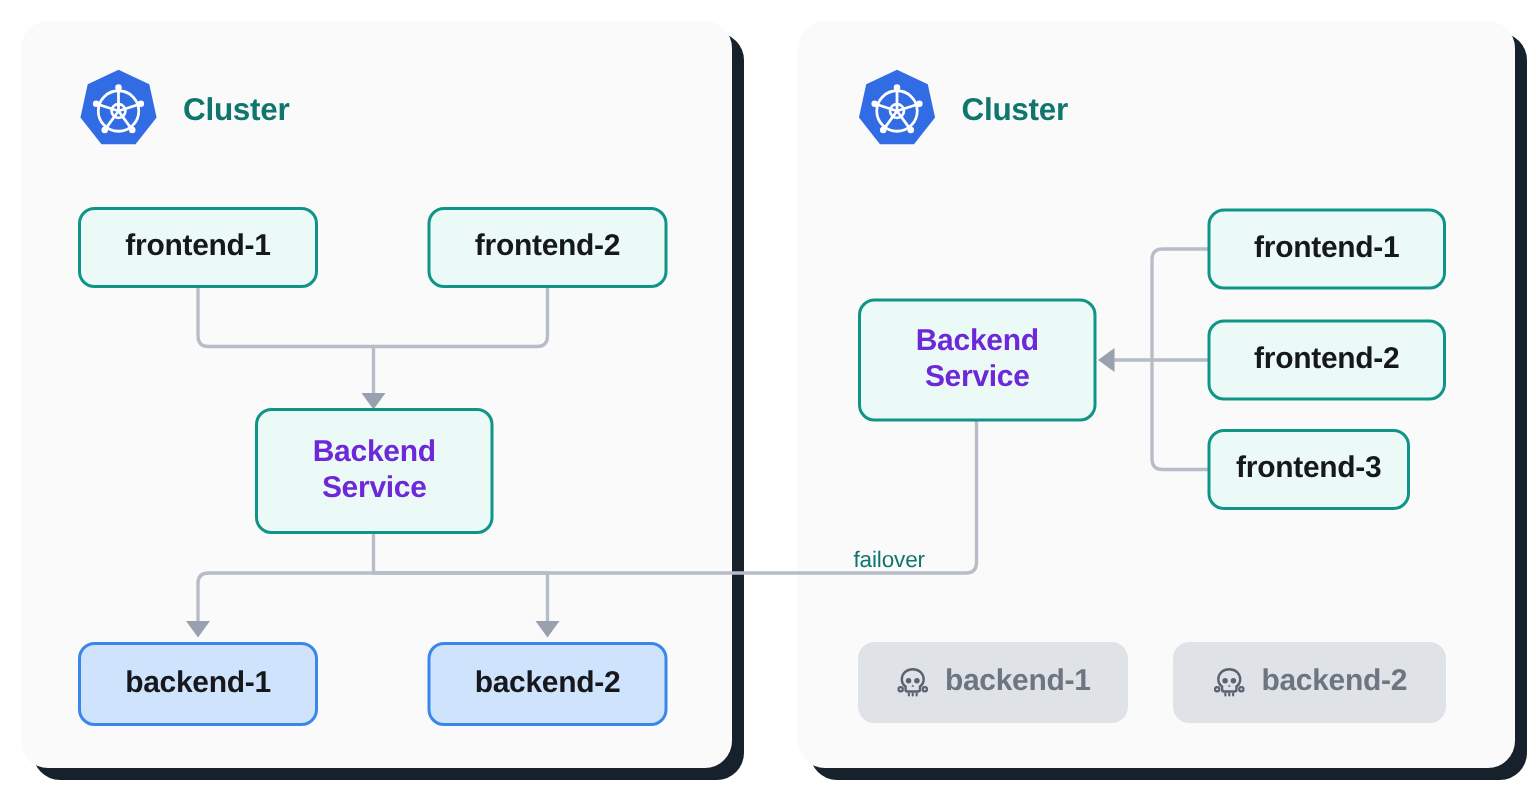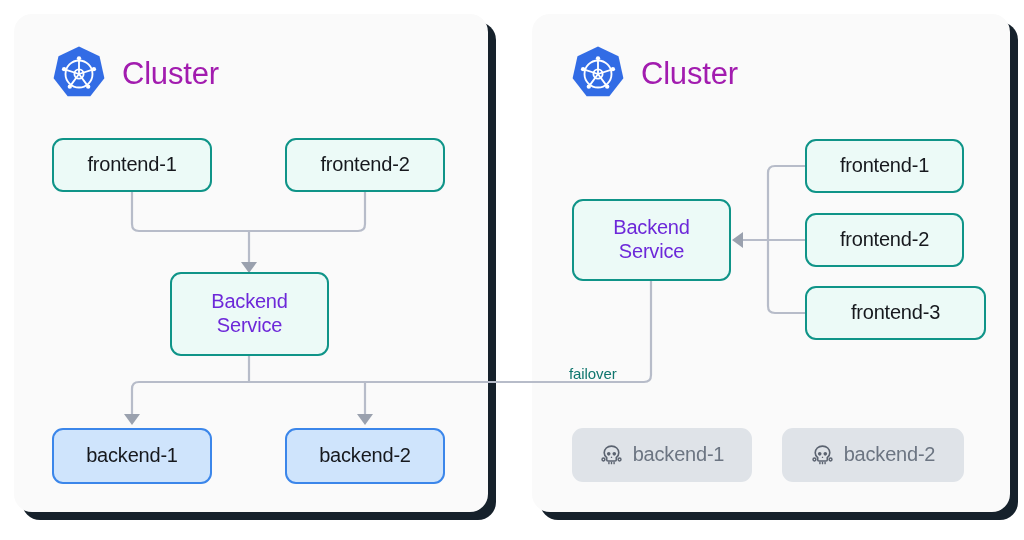--- a/index.html
+++ b/index.html
@@ -35,38 +35,38 @@
 
   
   .cluster-header {
     position: absolute;
     display: flex;
     align-items: center;
     gap: 16px;
   }
   .k8s-icon { width: 54px; height: 58px; display: block; flex: none; }
   .cluster-title {
-    font-size: 31px;
-    font-weight: 400;
-    color: #a21caf;
+    font-size: 21px;
+    font-weight: 700;
+    color: #0f766e;
     letter-spacing: -0.2px;
     white-space: nowrap;
   }
 
   
   .node {
     position: absolute;
     box-sizing: border-box;
     display: flex;
     align-items: center;
     justify-content: center;
     text-align: center;
     border-radius: 11px;
     font-size: 20px;
-    font-weight: 400;
+    font-weight: 700;
     letter-spacing: -0.2px;
     line-height: 1.18;
   }
   .node-frontend {
     background: #ecfaf7;
     border: 2px solid #0f9488;
     color: #16181d;
   }
   .node-service {
     background: #ecfaf7;
@@ -211,21 +211,21 @@
   </div>
 
   <div class="node node-frontend" style="left:805px; top:139px; width:159px; height:54px;">
     <span>frontend-1</span>
   </div>
 
   <div class="node node-frontend" style="left:805px; top:213px; width:159px; height:54px;">
     <span>frontend-2</span>
   </div>
 
-  <div class="node node-frontend" style="left:805px; top:286px; width:181px; height:54px;text-align:center;">
+  <div class="node node-frontend" style="left:805px; top:286px; width:135px; height:54px;text-align:center;">
     <span>frontend-3</span>
   </div>
 
   <div class="node node-service" style="left:572px; top:199px; width:159px; height:82px; flex-direction:column;">
     <span>Backend</span>
     <span>Service</span>
   </div>
 
   <div class="edge-label" style="left:569px; top:365px;">failover</div>
 

